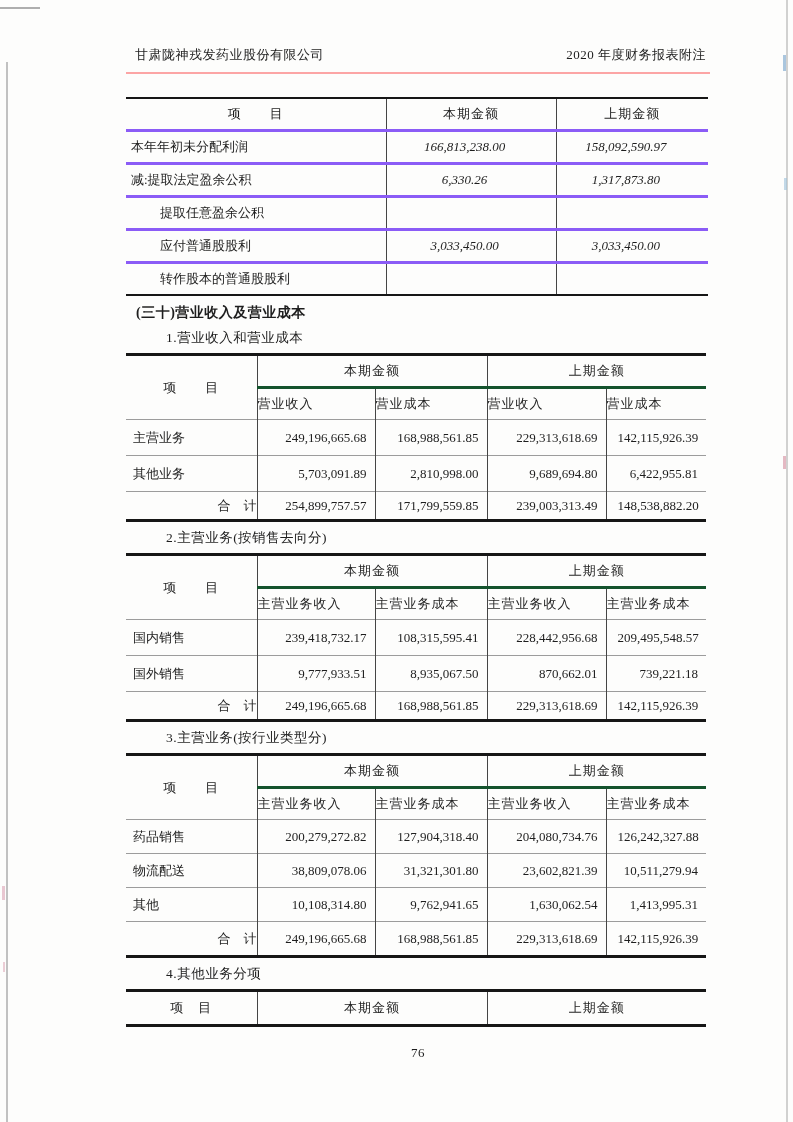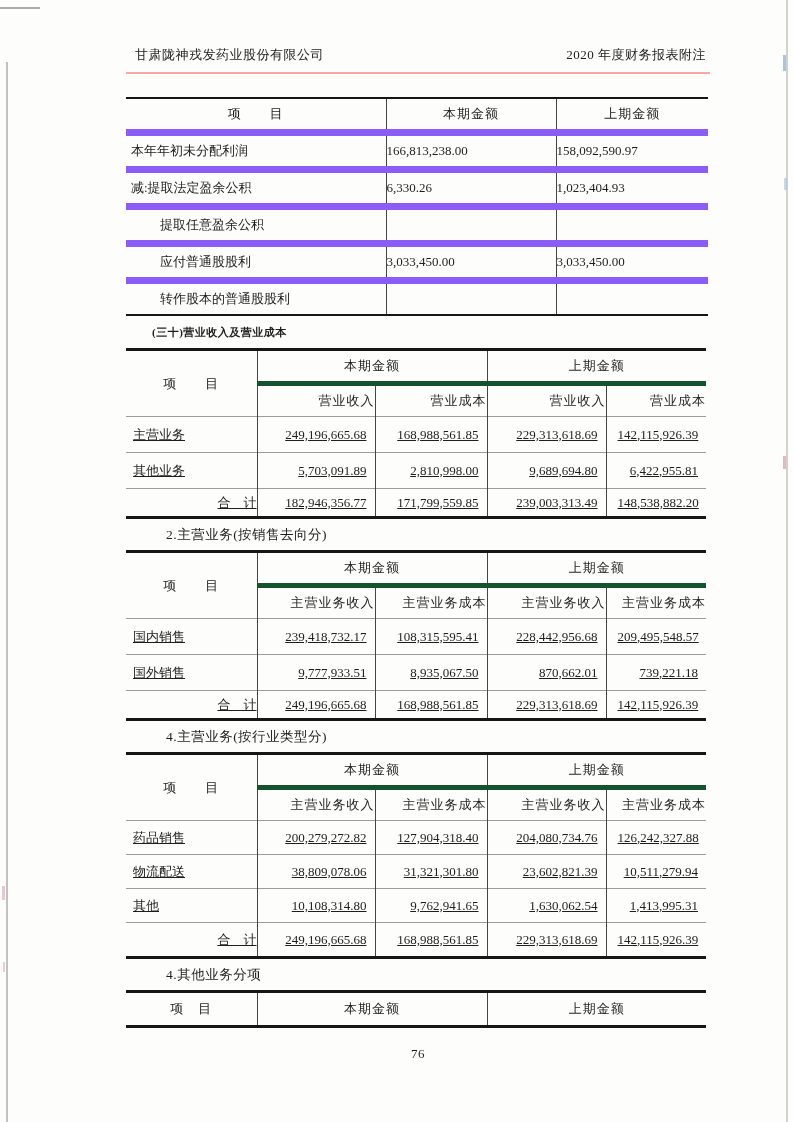--- a/index.html
+++ b/index.html
@@ -32,36 +32,36 @@
   
   .tblwrap{border-top:2px solid #161616;border-bottom:2px solid #161616;}
   .tblwrap.thick{border-top:3px solid #161616;border-bottom:3px solid #161616;}
   table{border-collapse:collapse;table-layout:fixed;width:100%;}
   th,td{font-weight:normal;padding:0;vertical-align:middle;overflow:hidden;white-space:nowrap;}
   .bl{border-left:1px solid #454545;}
 
   
   .t1{margin-top:23px;width:582px;}
   .t1 td,.t1 th{height:30px;}
-  .t1 tr + tr td{border-top:7px solid #8b5cf6;}
+  .t1 tr + tr td{border-top:3px solid #8b5cf6;}
   .t1 .hd{text-align:center;letter-spacing:1px;border-bottom:1px solid #9c9c9c;}
   .t1 .item{text-align:left;padding-left:5px;}
   .t1 .item.ind{padding-left:34px;}
-  .t1 .num{text-align:left;padding-right:13px;}
-
-  
-  .sec-title{margin:7px 0 0 26px;font-weight:bold;font-size:11px;line-height:19px;letter-spacing:.5px;}
+  .t1 .num{text-align:center;padding-right:13px;font-style:italic;}
+
+  
+  .sec-title{margin:7px 0 0 10px;font-weight:bold;font-size:14px;line-height:19px;letter-spacing:.5px;}
   .sub-title{margin:7px 0 0 40px;font-size:13.5px;line-height:18px;letter-spacing:.5px;}
 
   
   .tsub{margin-top:6px;width:580px;}
   .tsub .grp{height:30px;text-align:center;letter-spacing:1px;}
-  .tsub .subh{height:30px;text-align:right;letter-spacing:1px;border-top:5px solid #14532d;}
+  .tsub .subh{height:30px;text-align:left;letter-spacing:1px;border-top:3px solid #14532d;}
   .tsub .hitem{text-align:center;letter-spacing:1px;}
-  .tsub .drow td{height:35px;border-top:1px solid #9c9c9c;text-decoration:underline;}
+  .tsub .drow td{height:35px;border-top:1px solid #9c9c9c;}
   .tsub .trow td{height:27px;}
   .tsub .item{text-align:left;padding-left:7px;}
   .tsub .titem{text-align:right;padding-left:0;}
   .tsub .num{text-align:right;padding-right:8px;padding-left:11px;}
   .t3 .drow td{height:33px;}
 
   
   .t5{margin-top:6px;width:580px;}
   .t5 th{height:32px;text-align:center;letter-spacing:1px;}
 
@@ -100,21 +100,21 @@
           <th class="hd bl">上期金额</th>
         </tr>
         <tr>
           <td class="item">本年年初未分配利润</td>
           <td class="num bl">166,813,238.00</td>
           <td class="num bl">158,092,590.97</td>
         </tr>
         <tr>
           <td class="item">减:提取法定盈余公积</td>
           <td class="num bl">6,330.26</td>
-          <td class="num bl">1,023,404.93</td>
+          <td class="num bl">1,317,873.80</td>
         </tr>
         <tr>
           <td class="item ind">提取任意盈余公积</td>
           <td class="num bl"></td>
           <td class="num bl"></td>
         </tr>
         <tr>
           <td class="item ind">应付普通股股利</td>
           <td class="num bl">3,033,450.00</td>
           <td class="num bl">3,033,450.00</td>
@@ -122,20 +122,21 @@
         <tr>
           <td class="item ind">转作股本的普通股股利</td>
           <td class="num bl"></td>
           <td class="num bl"></td>
         </tr>
       </tbody>
     </table>
   </div>
 
   <div class="sec-title">(三十)营业收入及营业成本</div>
+  <div class="sub-title">1.营业收入和营业成本</div>
 
   <div class="tblwrap thick tsub">
     <table>
       <colgroup>
           <col style="width:131px">
           <col style="width:118px">
           <col style="width:112px">
           <col style="width:119px">
           <col style="width:100px">
         </colgroup>
@@ -160,21 +161,21 @@
         </tr>
         <tr class="drow">
           <td class="item">其他业务</td>
           <td class="num bl">5,703,091.89</td>
           <td class="num bl">2,810,998.00</td>
           <td class="num bl">9,689,694.80</td>
           <td class="num bl">6,422,955.81</td>
         </tr>
         <tr class="drow trow">
           <td class="item titem">合　计</td>
-          <td class="num bl">182,946,356.77</td>
+          <td class="num bl">254,899,757.57</td>
           <td class="num bl">171,799,559.85</td>
           <td class="num bl">239,003,313.49</td>
           <td class="num bl">148,538,882.20</td>
         </tr>
       </tbody>
     </table>
   </div>
 
   <div class="sub-title">2.主营业务(按销售去向分)</div>
 
@@ -217,21 +218,21 @@
           <td class="item titem">合　计</td>
           <td class="num bl">249,196,665.68</td>
           <td class="num bl">168,988,561.85</td>
           <td class="num bl">229,313,618.69</td>
           <td class="num bl">142,115,926.39</td>
         </tr>
       </tbody>
     </table>
   </div>
 
-  <div class="sub-title">4.主营业务(按行业类型分)</div>
+  <div class="sub-title">3.主营业务(按行业类型分)</div>
 
   <div class="tblwrap thick tsub t3">
     <table>
       <colgroup>
           <col style="width:131px">
           <col style="width:118px">
           <col style="width:112px">
           <col style="width:119px">
           <col style="width:100px">
         </colgroup>

